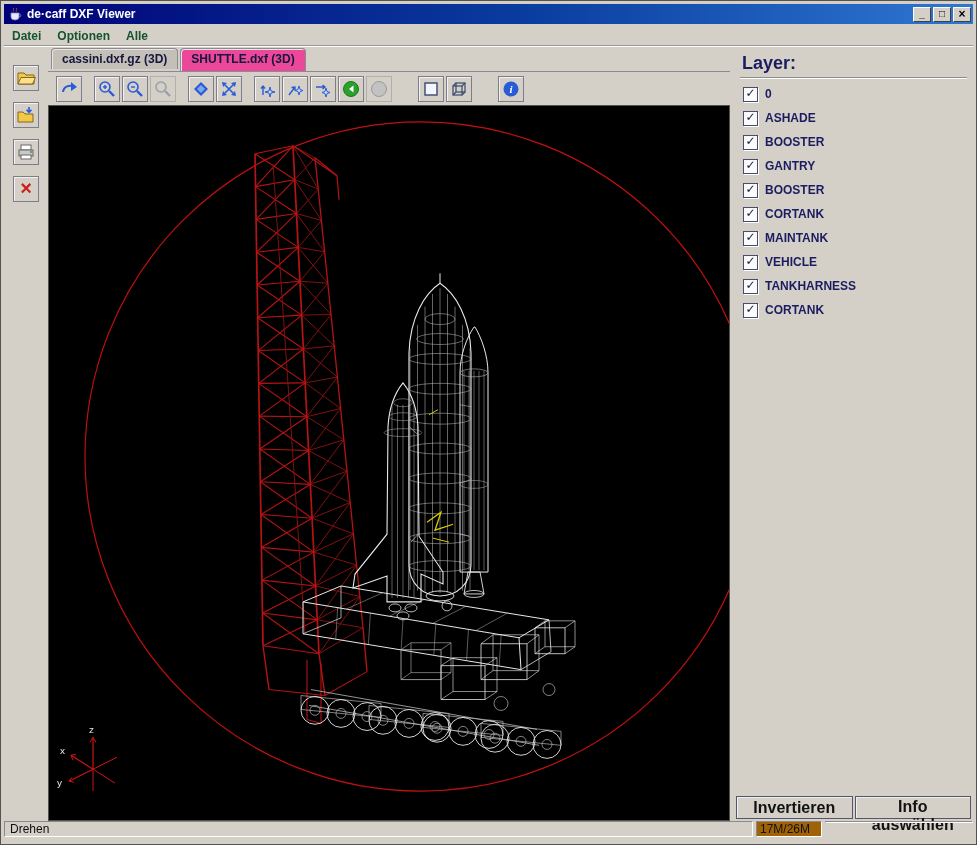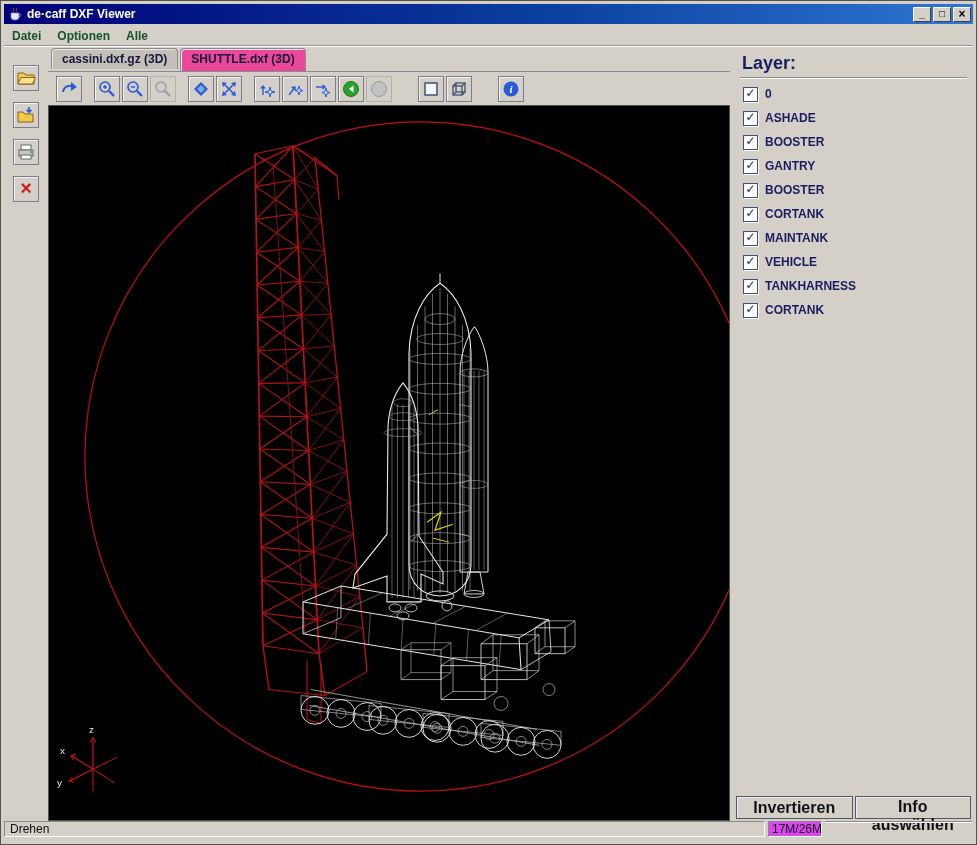--- a/index.html
+++ b/index.html
@@ -50,21 +50,21 @@
   .chk{font-size:12px;font-weight:bold;color:#16163c;line-height:1;margin-top:-2px;}
   .layer-label{font-weight:bold;font-size:12px;color:#1b1b60;white-space:nowrap;}
   .panel-btns{position:absolute;left:2px;right:2px;bottom:2px;display:flex;gap:2px;}
   .panel-btn{flex:1;height:23px;background:#d4d0c8;border:1px solid #55556a;box-shadow:inset 1px 1px 0 #f0efec;
     font-weight:bold;font-size:16px;color:#111;font-family:inherit;}
 
   
   .statusbar{position:absolute;left:3px;right:3px;bottom:3px;height:20px;display:flex;gap:3px;align-items:flex-start;}
   .cell{border:1px solid;border-color:#8a8a8a #ffffff #ffffff #8a8a8a;font-size:12px;display:flex;align-items:center;padding:0 5px;box-sizing:border-box;color:#101010;}
   .cell.mode{flex:1;}
-  .cell.mem{width:54px;background:#d946ef;padding:0 3px;}
+  .cell.mem{width:66px;background:#a16207;padding:0 3px;}
   .cell.fill{width:148px;}
 </style>
 </head>
 <body>
 
 <div class="window">
 
   <div class="titlebar">
     <svg class="cup" viewBox="0 0 16 16">
       <path d="M4 7 h8 v4 a4 3 0 0 1 -8 0 Z" fill="#e8e8ff" stroke="#8090c0" stroke-width="0.8"></path>

